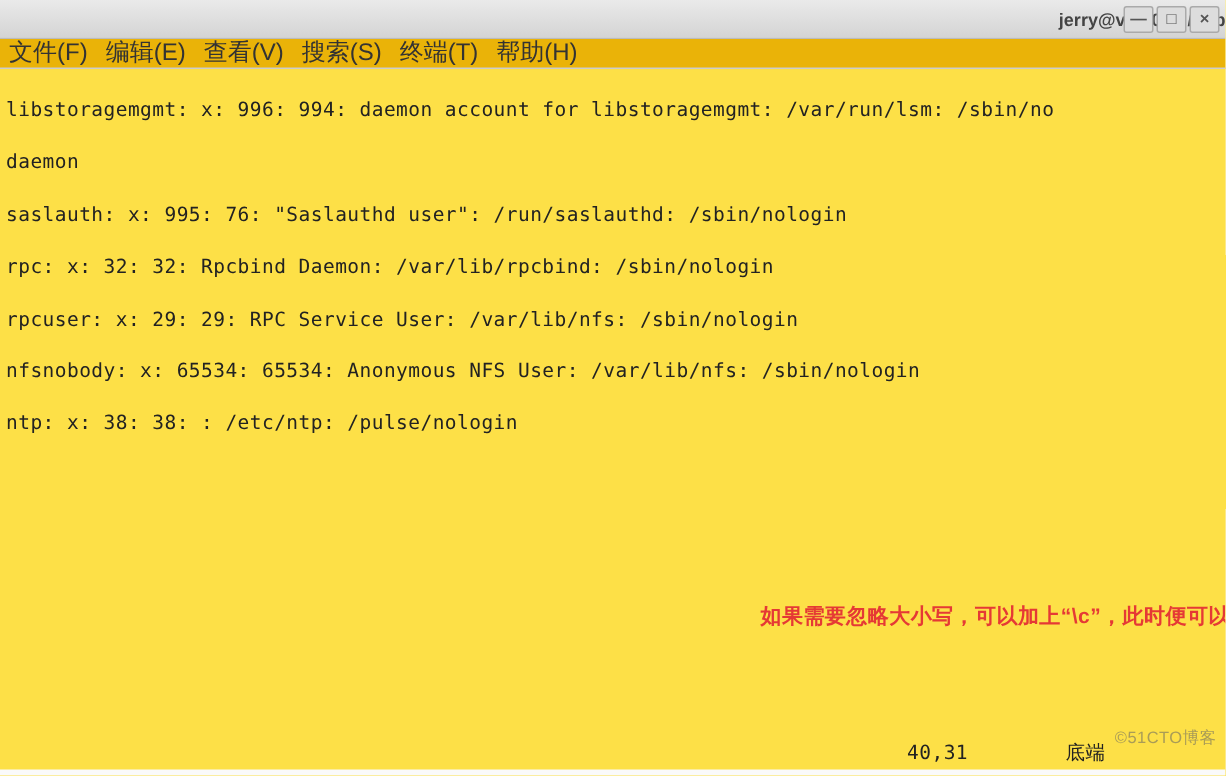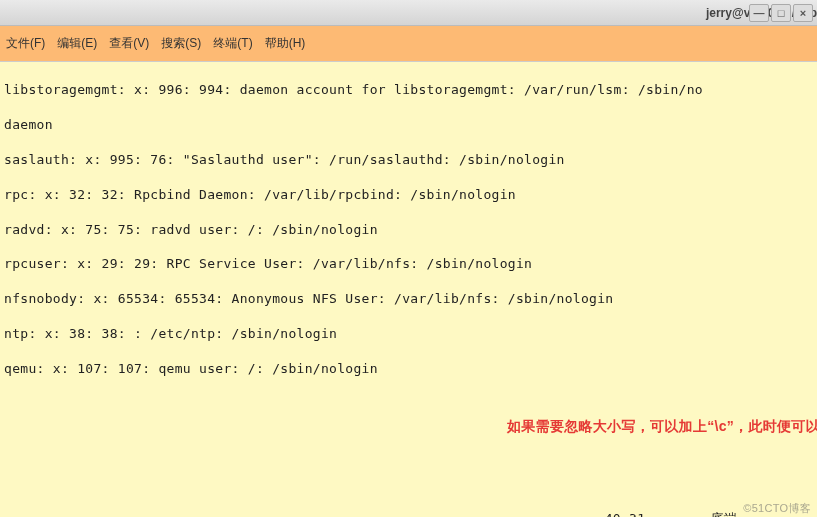--- a/index.html
+++ b/index.html
@@ -37,34 +37,34 @@
     border: 1px solid #aaa;
     display: flex;
     align-items: center;
     justify-content: center;
     font-size: 11px;
     color: #555;
     border-radius: 2px;
     cursor: pointer;
   }
   .menubar {
-    height: 36px;
-    background: #fdba74;
+    height: 20px;
+    background: #eab308;
     border-bottom: 1px solid #ccc;
     display: flex;
     align-items: center;
     padding: 0 6px;
     gap: 12px;
     font-family: sans-serif;
-    font-size: 12px;
+    font-size: 16px;
     color: #333;
   }
   .menubar span { cursor: pointer; }
   .terminal {
-    background: #fef9c3;
+    background: #fde047;
     color: #222;
     padding: 2px 4px;
     line-height: 17.4px;
     font-size: 13px;
     letter-spacing: 0.3px;
     white-space: pre;
     position: relative;
     height: calc(100% - 50px);
     overflow: hidden;
   }
@@ -114,25 +114,23 @@
   <span>搜索(S)</span>
   <span>终端(T)</span>
   <span>帮助(H)</span>
 </div>
 
 <div class="terminal">
 <div>libstoragemgmt: x: 996: 994: daemon account for libstoragemgmt: /var/run/lsm: /sbin/no</div>
 <div>daemon</div>
 <div>saslauth: x: 995: 76: "Saslauthd user": /run/saslauthd: /sbin/nologin</div>
 <div>rpc: x: 32: 32: Rpcbind Daemon: /var/lib/rpcbind: /sbin/nologin</div>
-<div>radvd: x: 75: 75: radvd user: /: /sbin/nologin</div>
 <div>rpcuser: x: 29: 29: RPC Service User: /var/lib/nfs: /sbin/nologin</div>
 <div>nfsnobody: x: 65534: 65534: Anonymous NFS User: /var/lib/nfs: /sbin/nologin</div>
-<div>ntp: x: 38: 38: : /etc/ntp: /sbin/nologin</div>
-<div>qemu: x: 107: 107: qemu user: /: /sbin/nologin</div>
+<div>ntp: x: 38: 38: : /etc/ntp: /pulse/nologin</div>
 
 
 
 
 
 
 
 
   <div class="annot">如果需要忽略大小写，可以加上“\c”，此时便可以查询忽略大小写后的所有字符信息了</div>
   <div class="status"><span>40,31</span>        <span>底端</span></div>

